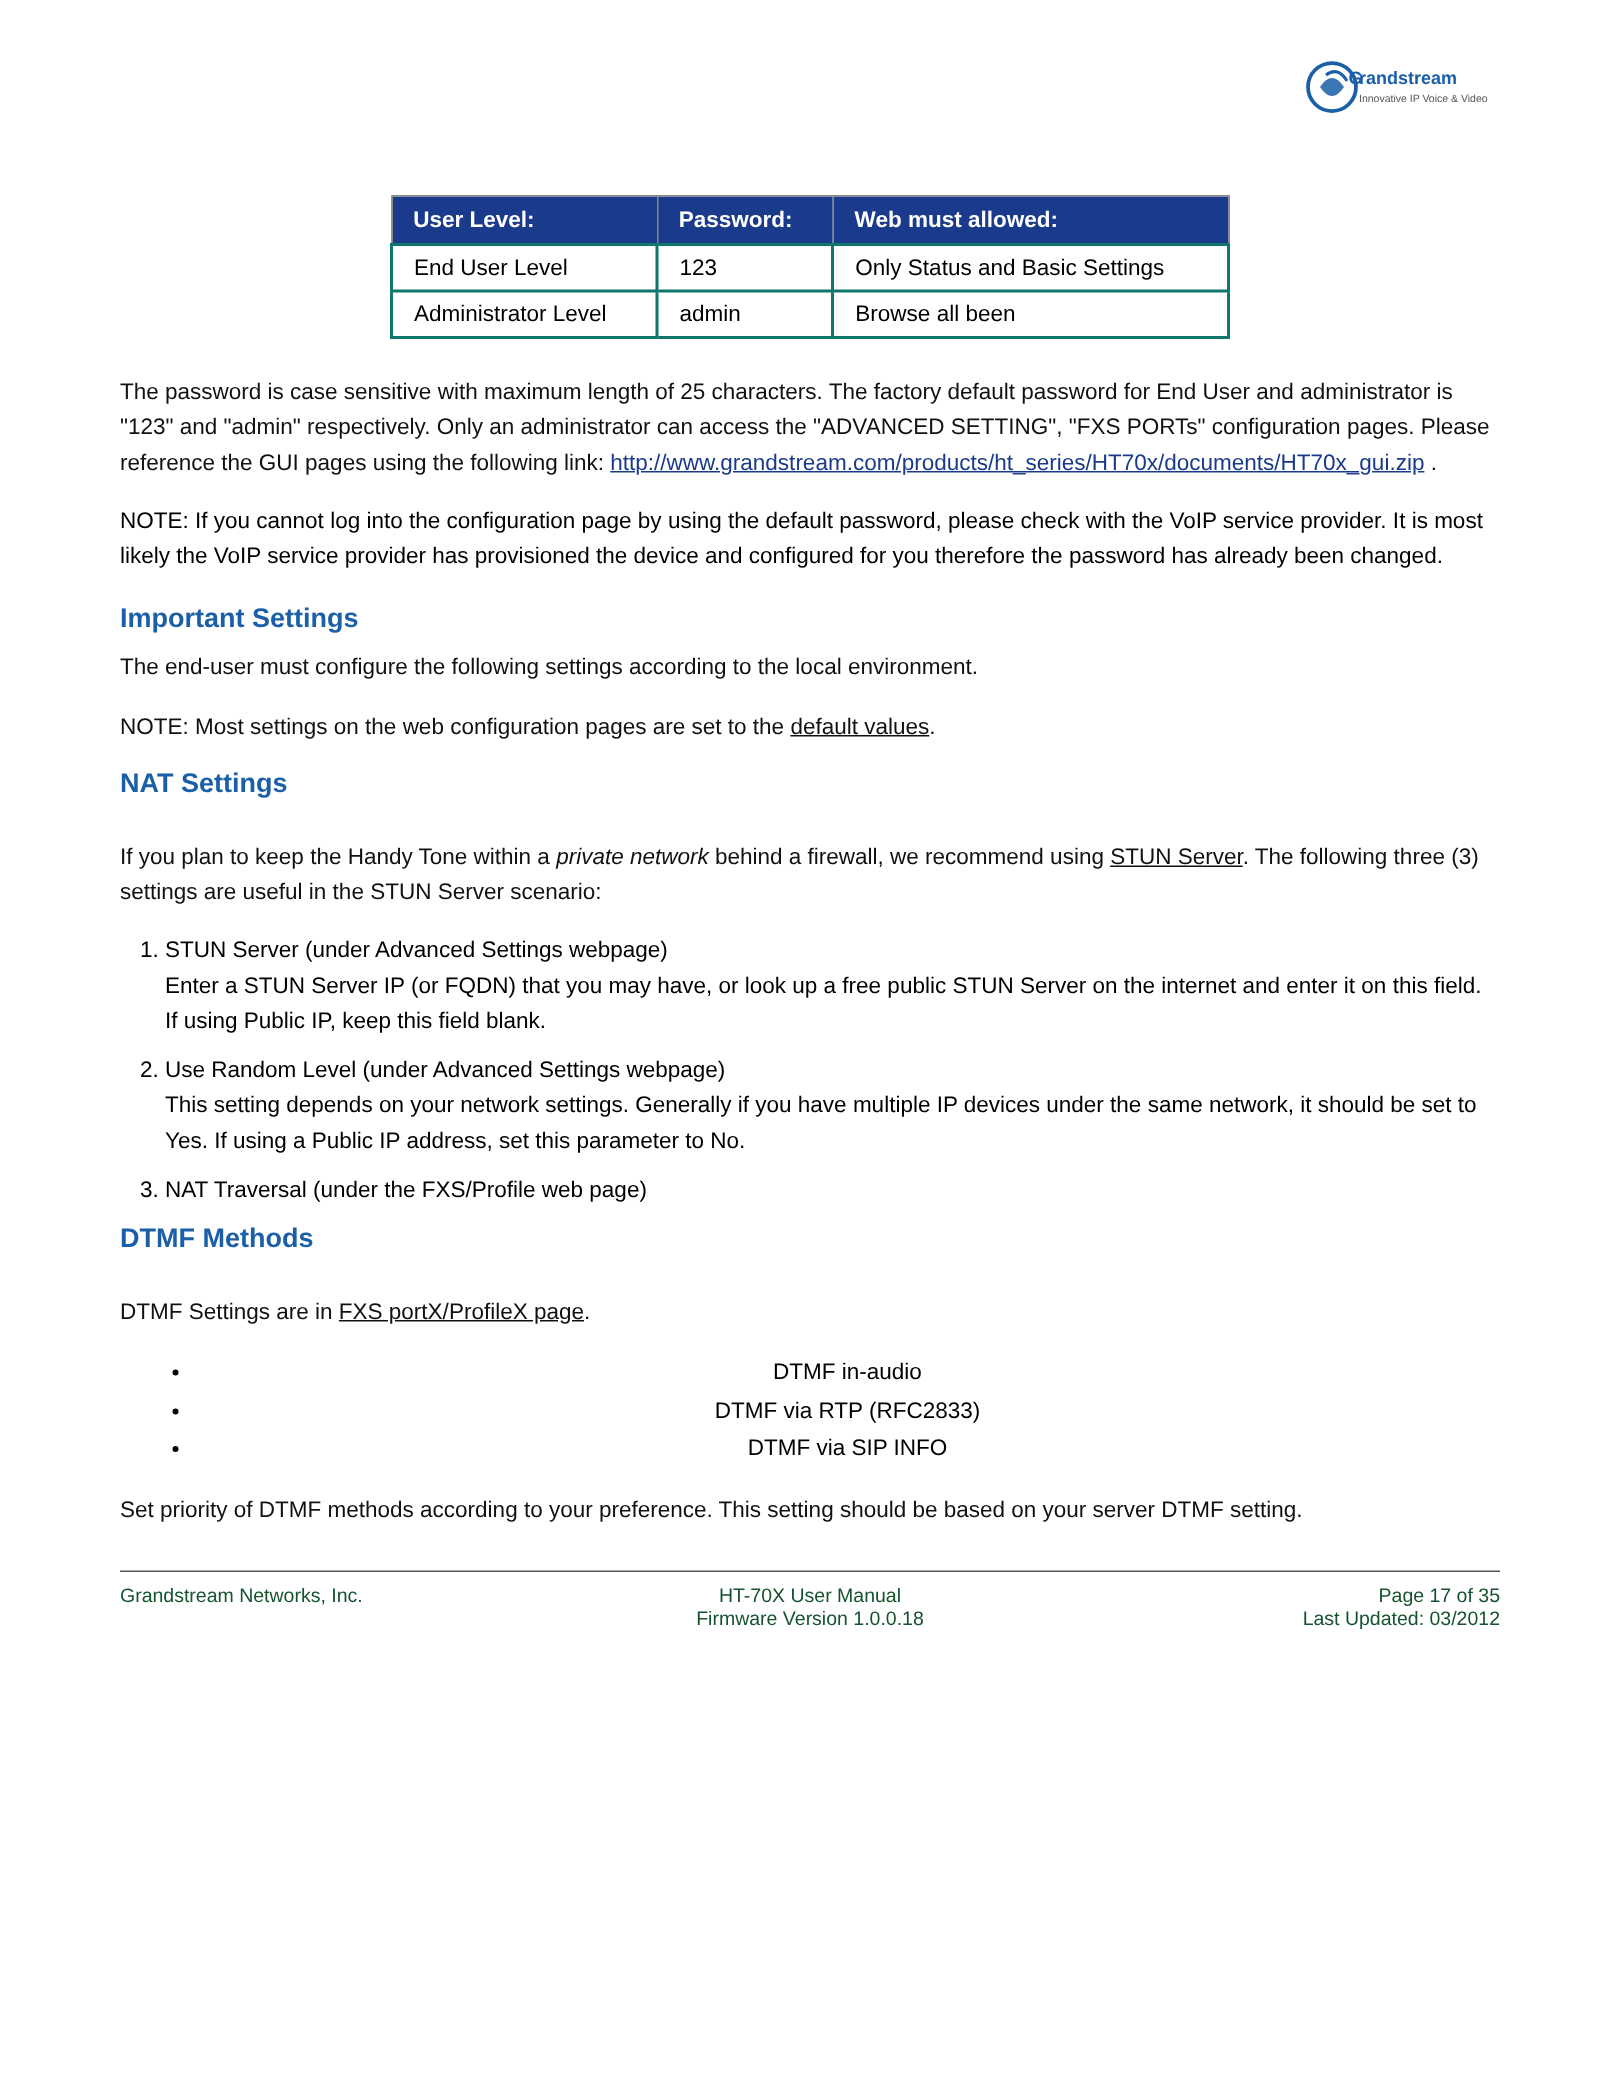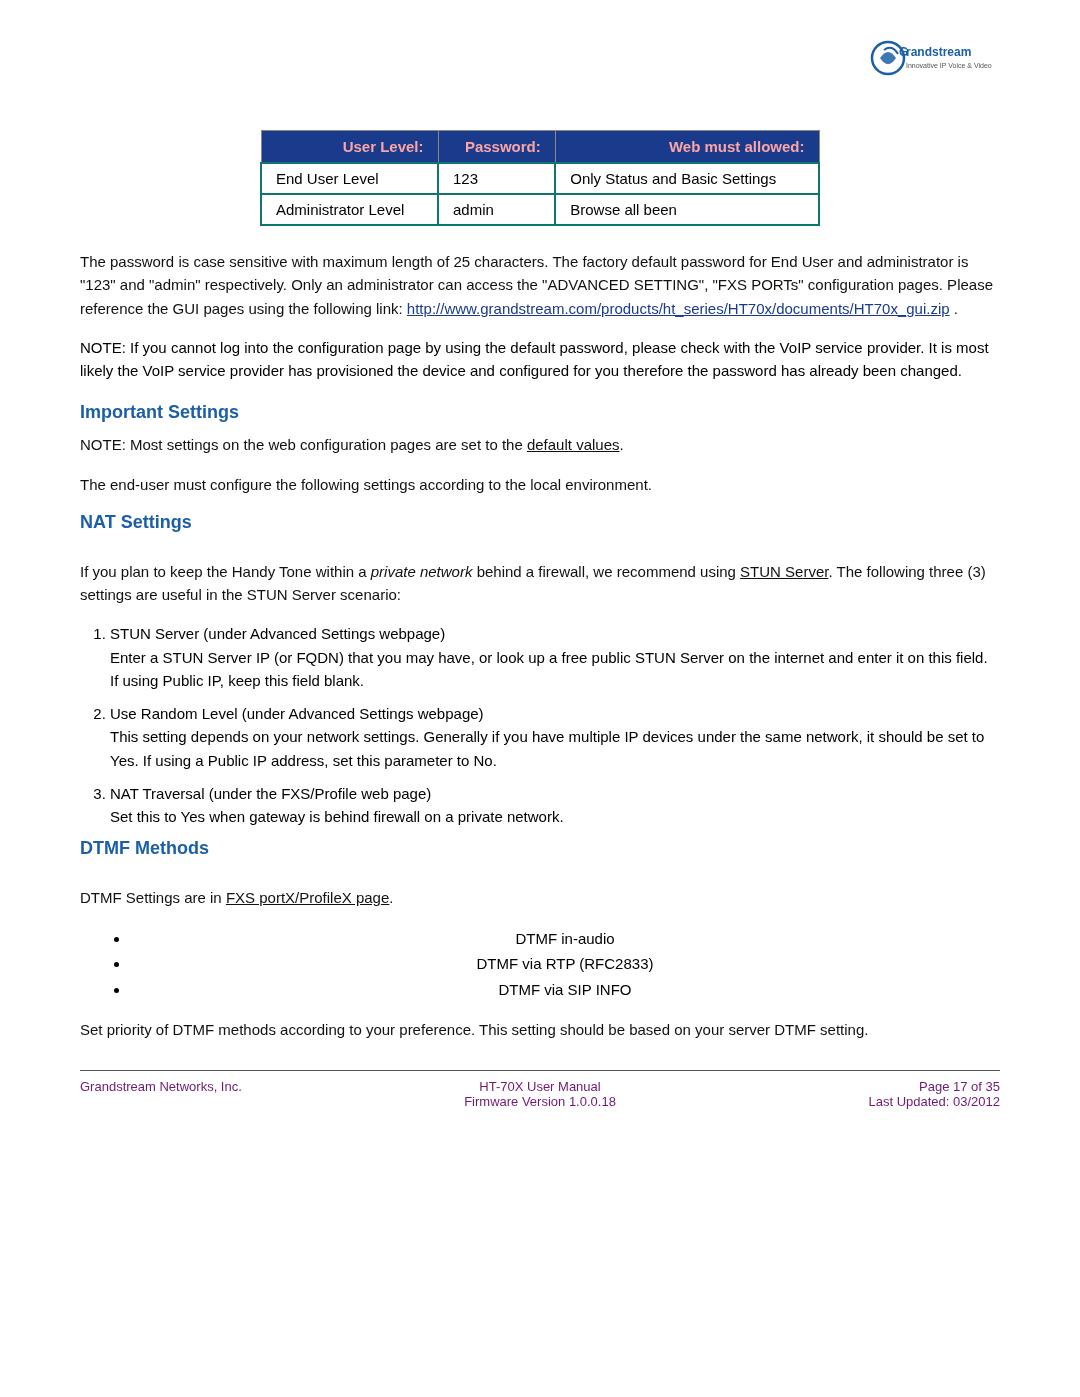--- a/index.html
+++ b/index.html
@@ -32,25 +32,25 @@
       height: 55px;
     }
     
     .credentials-table {
       margin: 0 auto 24px auto;
       border-collapse: collapse;
       width: 560px;
     }
     .credentials-table th {
       background-color: #1a3a8c;
-      color: #fca5a5;
+      color: #ffffff;
       font-weight: bold;
       padding: 7px 14px;
       border: 1px solid #888;
-      text-align: right;
+      text-align: left;
       font-size: 15px;
     }
     .credentials-table td {
       border: 2px solid #0f766e;
       padding: 6px 14px;
       font-size: 15px;
       background: #ffffff;
     }
     
     .body-text {
@@ -97,23 +97,23 @@
     }
     
     .page-footer {
       position: absolute;
       bottom: 28px;
       left: 80px;
       right: 80px;
       border-top: 1px solid #555;
       padding-top: 8px;
       display: flex;
-      justify-content: center;
+      justify-content: flex-end;
       font-size: 13px;
-      color: #701a75;
+      color: #14532d;
     }
     .footer-center {
       text-align: center;
       flex: 1;
     }
     .footer-left { flex: 1; }
     .footer-right { flex: 1; text-align: right; }
     
     .underline { text-decoration: underline; }
     .bold { font-weight: normal; }
@@ -171,24 +171,24 @@
   
   <p class="note-block">
     <span class="bold">NOTE:</span><span> If you </span><span class="bold">cannot</span><span> log into the configuration page by using the default password, please check with the VoIP service provider.  It is most likely the VoIP service provider has provisioned the device and configured for you therefore the password has already been changed.</span>
   </p>
 
   
   <h2 class="section-heading">Important Settings</h2>
 
   
   <p class="body-text">
+    <span>The end-user must configure the following settings according to the local environment.</span>
+  </p>
+  <p class="body-text">
     <span class="bold">NOTE:</span><span>  Most settings on the web configuration pages are set to the </span><span class="underline">default values</span><span>.</span>
-  </p>
-  <p class="body-text">
-    <span>The end-user must configure the following settings according to the local environment.</span>
   </p>
 
   
   <h2 class="section-heading">NAT Settings</h2>
   <br>
 
   
   <p class="body-text">
     <span>If you plan to keep the Handy Tone within a </span><span class="italic">private network</span><span> behind a firewall, we recommend using </span><span class="underline">STUN Server</span><span>. The following three (3) settings are useful in the STUN Server scenario:</span>
   </p>
@@ -198,21 +198,20 @@
     <li>
       <span class="bold">STUN Server</span><span> (under Advanced Settings webpage)</span><br>
       <span>Enter a STUN Server IP (or FQDN) that you may have, or look up a free public STUN Server on the internet and enter it on this field. If using Public IP, keep this field blank.</span>
     </li>
     <li>
       <span class="bold">Use Random Level</span><span> (under Advanced Settings webpage)</span><br>
       <span>This setting depends on your network settings.  Generally if you have multiple IP devices under the same network, it should be set to Yes. If using a Public IP address, set this parameter to No.</span>
     </li>
     <li>
       <span class="bold">NAT Traversal</span><span> (under the FXS/Profile web page)</span><br>
-      <span>Set this to Yes when gateway is behind firewall on a private network.</span>
     </li>
   </ol>
 
   
   <h2 class="section-heading">DTMF Methods</h2>
   <br>
 
   
   <p class="body-text">
     <span>DTMF Settings are in </span><span class="underline">FXS portX/ProfileX page</span><span>.</span>

